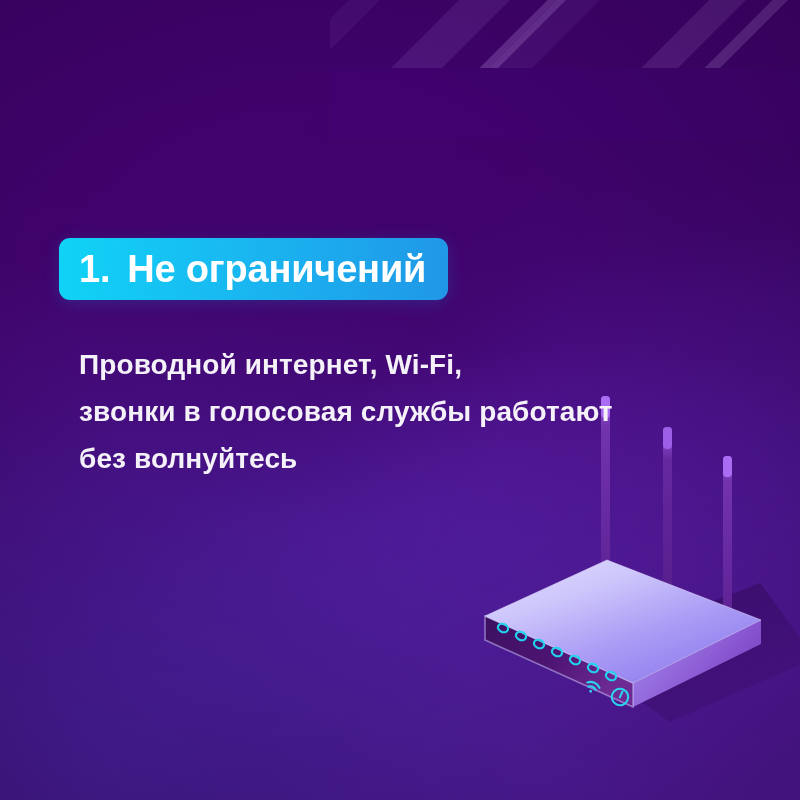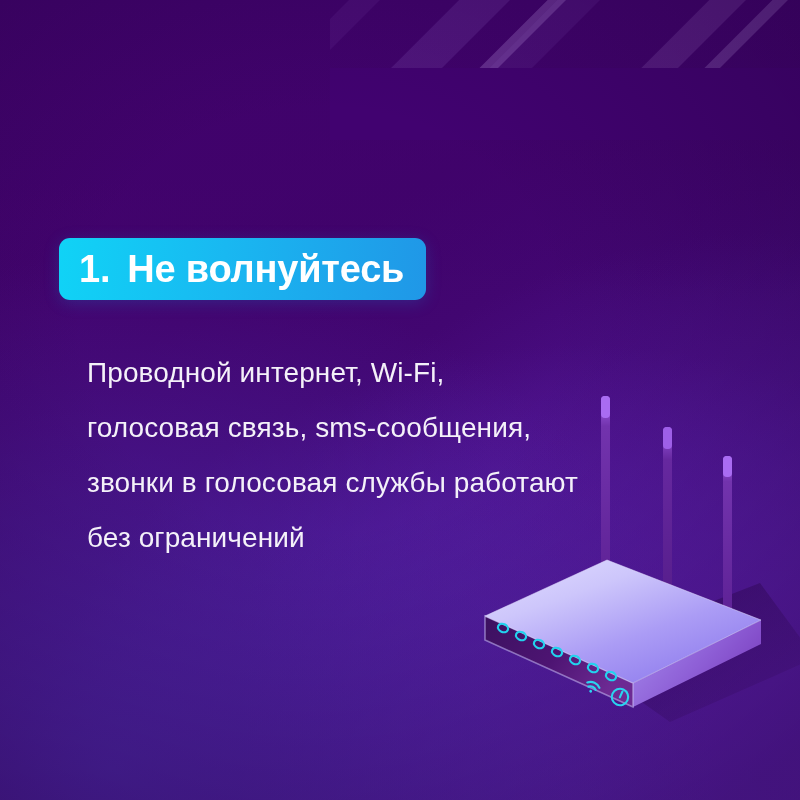--- a/index.html
+++ b/index.html
@@ -99,21 +99,21 @@
     position: absolute;
     left: 71px;
     top: 337px;
     width: 640px;
     color: #f4f1f9;
     font-size: 28px;
     line-height: 39px;
     font-weight: 300;
     letter-spacing: 0.1px;
   }
-  .body-copy p { margin: 16px; }
+  .body-copy p { margin: 8px; font-weight: bold; }
 
   
   .router {
     position: absolute;
     left: 455px;
     top: 370px;
     width: 360px;
     height: 400px;
   }
   .router svg { display: block; }
@@ -224,23 +224,22 @@
       <g transform="translate(165,327) rotate(24)" stroke="#2ad4ef" stroke-width="2.1" fill="none" stroke-linecap="round">
         <circle cx="0" cy="0" r="8.2"></circle>
         <path d="M 0 -8.2 A 8.2 8.2 0 1 0 5.4 -6.2" stroke="#4d1472" stroke-width="0"></path>
         <path d="M 0 -6 L 0 0.4"></path>
       </g>
     </svg>
   </div>
 
   <div class="badge">
     <span class="badge-num">1.</span>
-    <span class="badge-text">Не волнуйтесь</span>
+    <span class="badge-text">Не ограничений</span>
   </div>
 
   <div class="body-copy">
     <p>Проводной интернет, Wi-Fi,</p>
-    <p>голосовая связь, sms-сообщения,</p>
     <p>звонки в голосовая службы работают</p>
-    <p>без ограничений</p>
+    <p>без волнуйтесь</p>
   </div>
 
 </div>
 
 </body></html>

